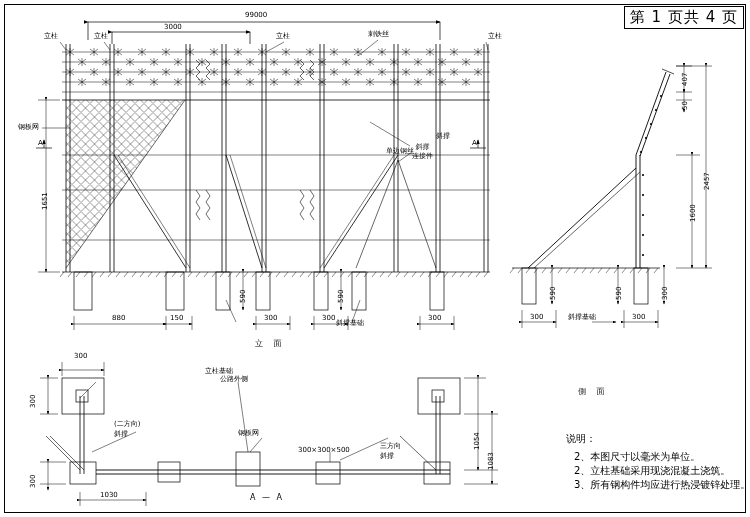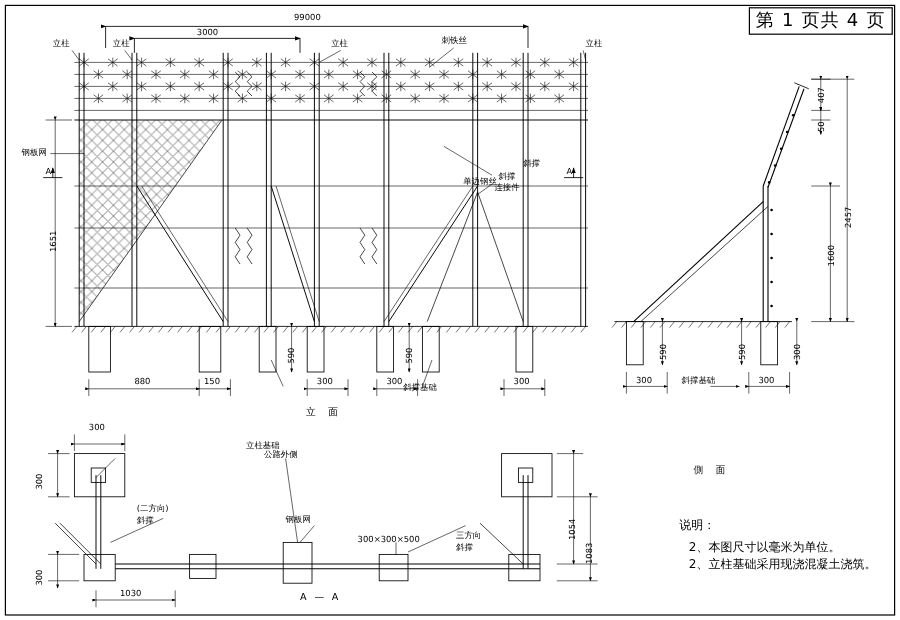--- a/index.html
+++ b/index.html
@@ -630,13 +630,14 @@
   <div class="lbl" style="left:220px;top:376px;">公路外侧</div>
   <div class="lbl" style="left:238px;top:430px;">钢板网</div>
   <div class="lbl" style="left:298px;top:447px;">300×300×500</div>
   <div class="lbl" style="left:114px;top:420px;line-height:1.4;">(二方向)<br>斜撑</div>
   <div class="lbl" style="left:380px;top:442px;line-height:1.4;">三方向<br>斜撑</div>
   <div class="lbl title" style="left:250px;top:494px;letter-spacing:2px;">A — A</div>
 
   <div class="note" style="left:566px;top:430px;">说明：</div>
   <div class="note" style="left:574px;top:448px;">2、本图尺寸以毫米为单位。</div>
   <div class="note" style="left:574px;top:462px;">2、立柱基础采用现浇混凝土浇筑。</div>
+  <div class="note" style="left:574px;top:476px;">3、所有钢构件均应进行热浸镀锌处理。</div>
 </div>
 
 </body></html>

